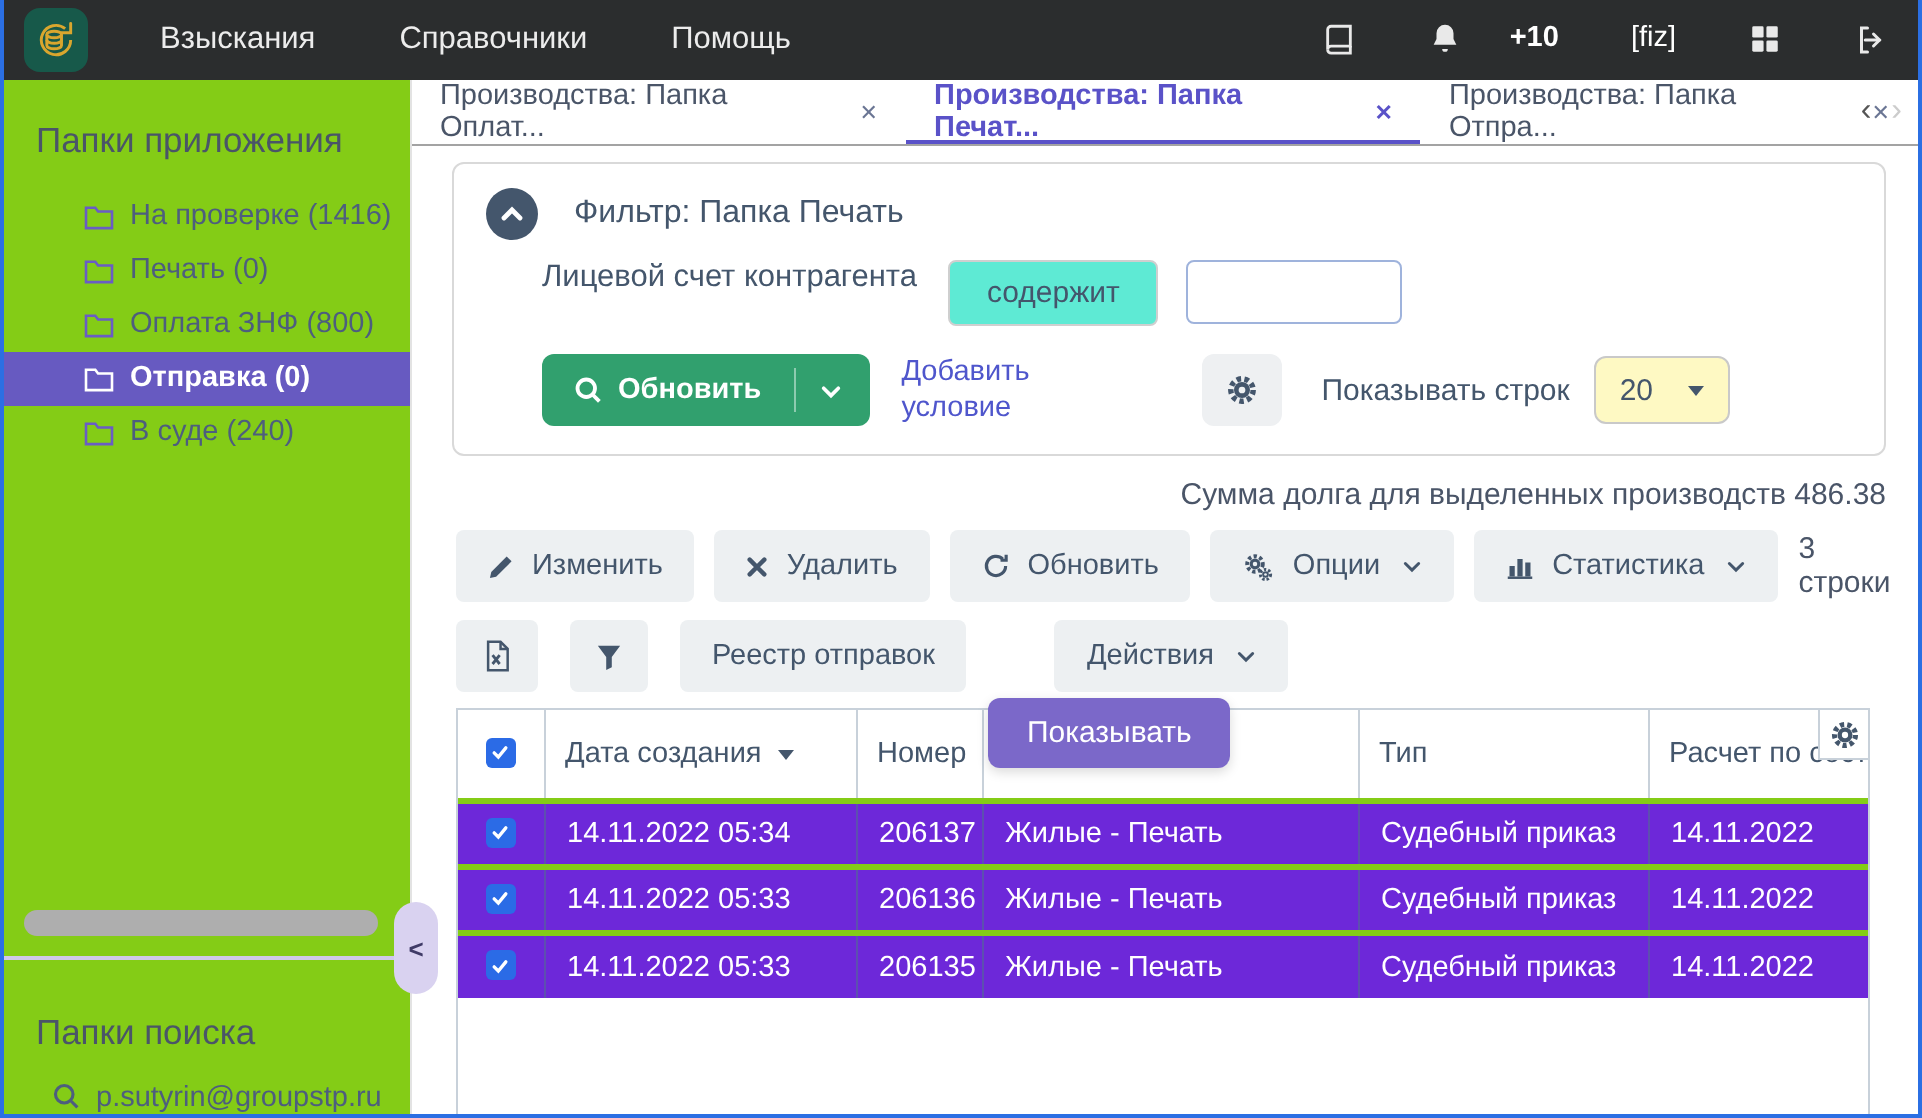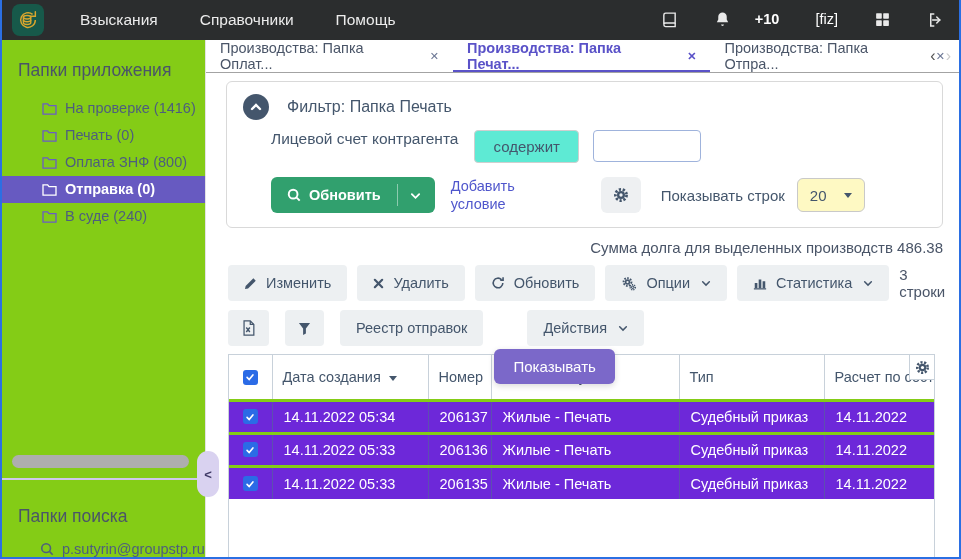--- a/index.html
+++ b/index.html
@@ -24,21 +24,21 @@
   .folder-list { list-style:none; margin-top:2px; }
   .folder-item { display:flex; align-items:center; gap:8px; padding:4px 8px 4px 40px; font-size:14.5px; color:#4d5e7e; line-height:19px; cursor:pointer; }
   .folder-item .f-icon { color:#6a5cc5; flex:none; }
   .folder-item.selected { background:#675ac1; color:#fff; font-weight:700; }
   .folder-item.selected .f-icon { color:#fff; }
   .h-scrollbar { position:absolute; top:415px; left:10px; right:16px; height:13px; border-radius:7px; background:#aeaeae; }
   .sidebar-divider { position:absolute; top:438px; left:0; right:0; border-top:2px solid #cfc9ea; }
   .collapse-handle { position:absolute; left:195px; top:451px; width:22px; height:46px; background:#d9d2f0; border-radius:11px; z-index:6; display:flex; align-items:center; justify-content:center; color:#3f3a66; font-size:13px; font-weight:700; cursor:pointer; }
   .search-section { position:absolute; top:438px; left:0; right:0; }
   .search-section h2 { padding:28px 16px 0 16px; }
-  .search-folder { display:flex; align-items:center; gap:8px; margin-top:14px; padding-left:38px; font-size:14.5px; color:#4d5e7e; cursor:pointer; }
+  .search-folder { display:flex; align-items:flex-start; gap:8px; margin-top:14px; padding-left:24px; font-size:14.5px; color:#4d5e7e; cursor:pointer; }
   .search-folder .f-icon { color:#4d5e7e; }
 
   
   .main { flex:1; display:flex; flex-direction:column; min-width:0; }
   .tabbar { height:37px; border-bottom:1px solid #a3a3a3; display:flex; align-items:stretch; position:relative; }
   .tab { display:flex; align-items:center; gap:10px; padding:0 14px; font-size:14.5px; color:#4a5568; cursor:pointer; }
   .tab .tab-close { font-size:11px; color:#6b7694; cursor:pointer; }
   .tab.active { color:#5a52c8; font-weight:700; box-shadow:inset 0 -2px 0 #5a52c8; }
   .tab.active .tab-close { color:#5a52c8; }
   .tab-scroll { position:absolute; right:8px; top:0; bottom:0; display:flex; align-items:center; gap:10px; font-size:16px; }

